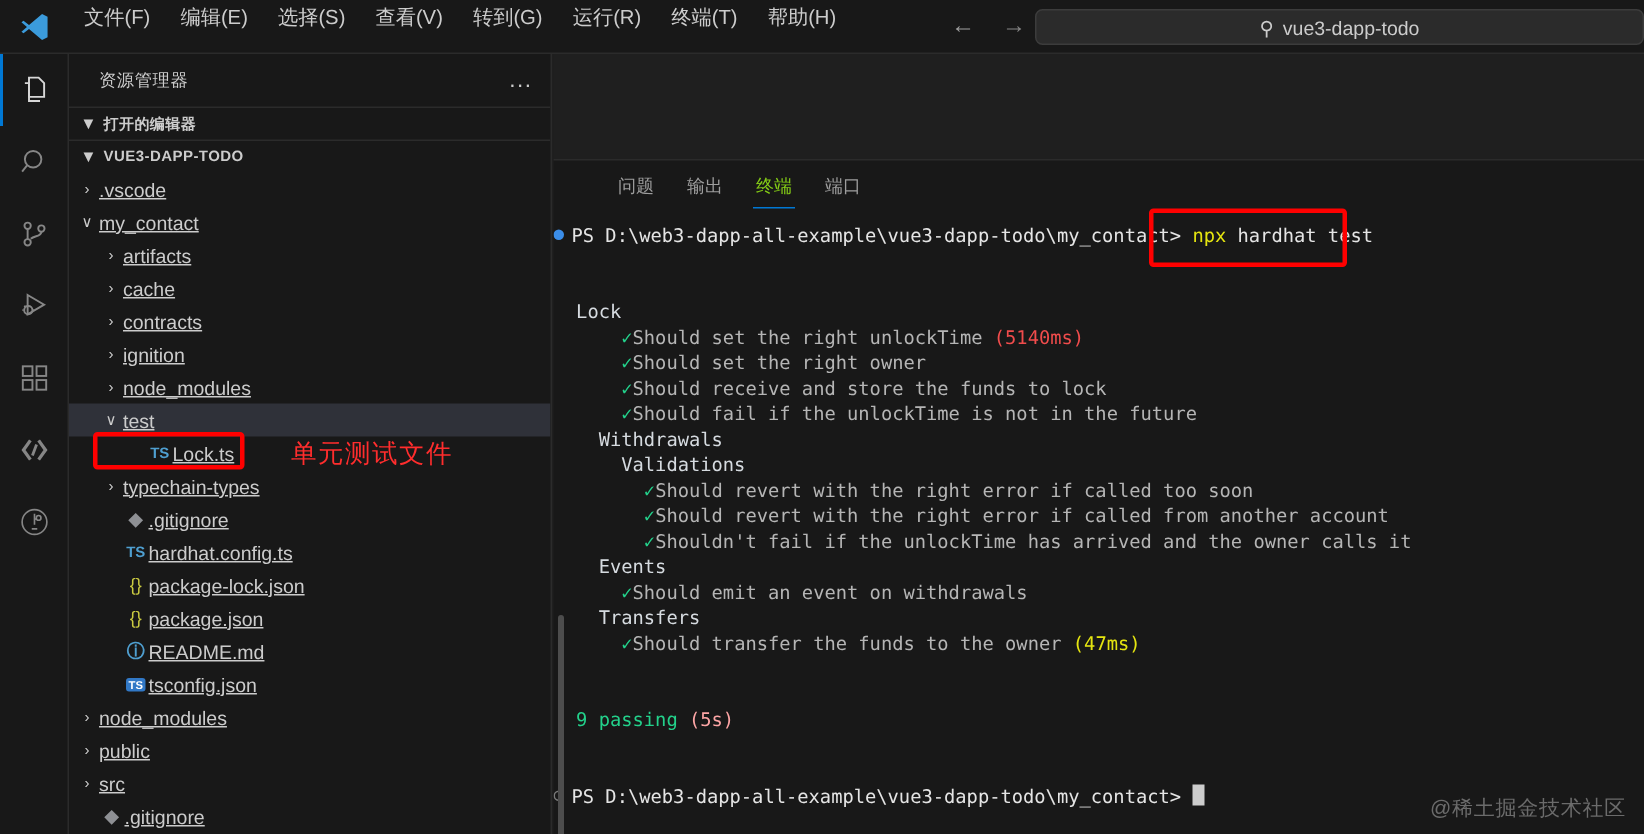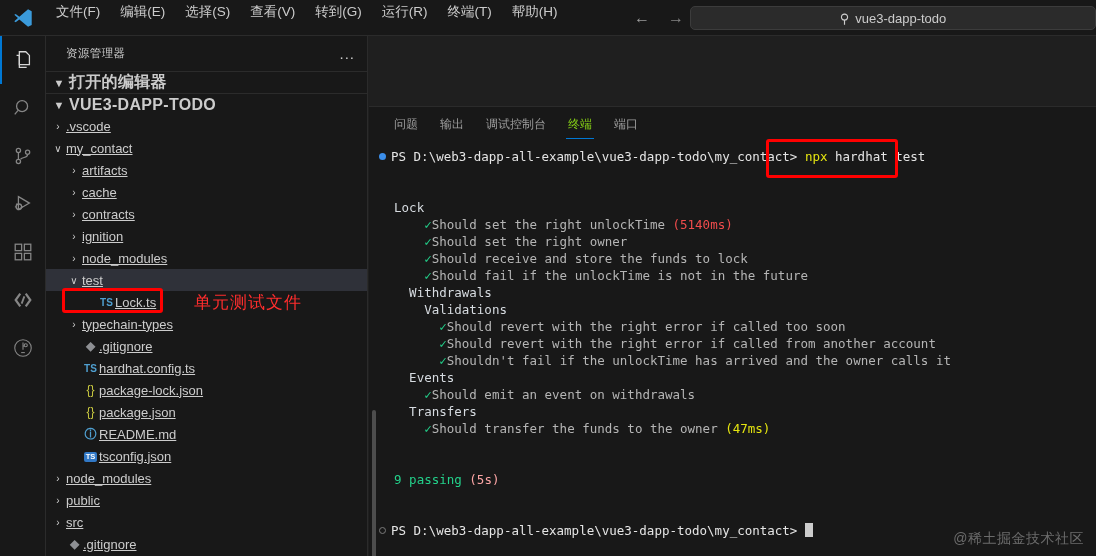--- a/index.html
+++ b/index.html
@@ -59,21 +59,21 @@
     padding: 0 12px 0 20px;
     text-align: right;
   }
   .sb-title-text { color: #cccccc; font-size: 11.5px; letter-spacing: .4px; }
   .sb-dots { color: #cccccc; font-size: 15px; letter-spacing: 1px; line-height: 8px; }
   .sec-header {
     height: 22px; display: flex; align-items: center; gap: 3px; padding-left: 6px;
     border-top: 1px solid #2b2b2b;
   }
   .sec-header .tw { color: #cccccc; font-size: 11px; width: 14px; text-align: center; }
-  .sec-header .lbl { color: #cccccc; font-size: 16px; font-weight: bold; letter-spacing: .3px; }
+  .sec-header .lbl { color: #cccccc; font-size: 10px; font-weight: bold; letter-spacing: .3px; }
 
   .tree { font-size: 13px; }
   .row {
     height: 22px; display: flex; align-items: center; color: #cccccc;
     white-space: nowrap; position: relative;
   }
   .row.selected { background: #2f3139; }
   .chev { width: 16px; text-align: center; color: #cccccc; font-size: 10px; flex: 0 0 16px; }
   .fi { width: 17px; flex: 0 0 17px; text-align: center; font-size: 10px; font-weight: bold; }
   .fi.ts { color: #4f9fd0; }
@@ -91,36 +91,36 @@
   .editor-area {
     position: absolute; top: 36px; left: 369px; width: 727px; height: 70px;
     background: #1f1f1f;
   }
 
   
   .panel {
     position: absolute; top: 106px; left: 369px; width: 727px; height: 450px;
     background: #181818; border-top: 1px solid #2b2b2b;
   }
-  .panel-tabs { height: 35px; display: flex; align-items: center; padding-left: 14px; gap: 0; }
+  .panel-tabs { height: 35px; display: flex; align-items: center; padding-left: 32px; gap: 0; }
   .ptab {
     color: #9d9d9d; font-size: 12px; padding: 0 11px; height: 35px;
     display: flex; align-items: center; position: relative; cursor: default;
   }
   .ptab.active { color: #84cc16; }
   .ptab.active::after {
     content: ""; position: absolute; left: 9px; right: 9px; bottom: 3px; height: 1.5px; background: #0078d4;
   }
 
   .terminal {
     position: absolute; top: 35px; left: 0; width: 727px; height: 415px;
     font-family: "DejaVu Sans Mono", monospace; font-size: 12.5px;
     color: #cccccc; padding: 6px 0 0 0; overflow: hidden;
   }
-  .tline { height: 17px; line-height: 17px; white-space: pre; padding-left: 10px; }
+  .tline { height: 17px; line-height: 17px; white-space: pre; }
   .bullet-dot {
     display: inline-block; width: 7px; height: 7px; border-radius: 50%;
     background: #3b8eea; margin-right: 5px; vertical-align: 1px;
   }
   .bullet-ring {
     display: inline-block; width: 7px; height: 7px; border-radius: 50%;
     border: 1.2px solid #7a7a7a; margin-right: 5px; vertical-align: 1px;
   }
   .c-white { color: #e5e5e5; }
   .c-dim   { color: #b5b5b5; }
@@ -364,21 +364,20 @@
         </div>
       </div>
   </div>
 
   <div class="editor-area"></div>
 
   <div class="panel">
     <div class="panel-tabs">
       <div class="ptab">问题</div>
       <div class="ptab">输出</div>
-      <div class="ptab">调试控制台</div>
       <div class="ptab active">终端</div>
       <div class="ptab">端口</div>
     </div>
 
     <div class="terminal" id="terminal-body">
       <div class="term-scroll"></div>
     <div class="tline "><span class="bullet-dot"></span><span class="c-white">PS D:\web3-dapp-all-example\vue3-dapp-todo\my_contact&gt;</span> <span class="c-yellow">npx</span> <span class="c-white">hardhat test</span></div>
         <div class="tline ">&nbsp;</div>
         <div class="tline ">&nbsp;</div>
         <div class="tline ">&nbsp;&nbsp;<span class="c-hdr">Lock</span></div>

